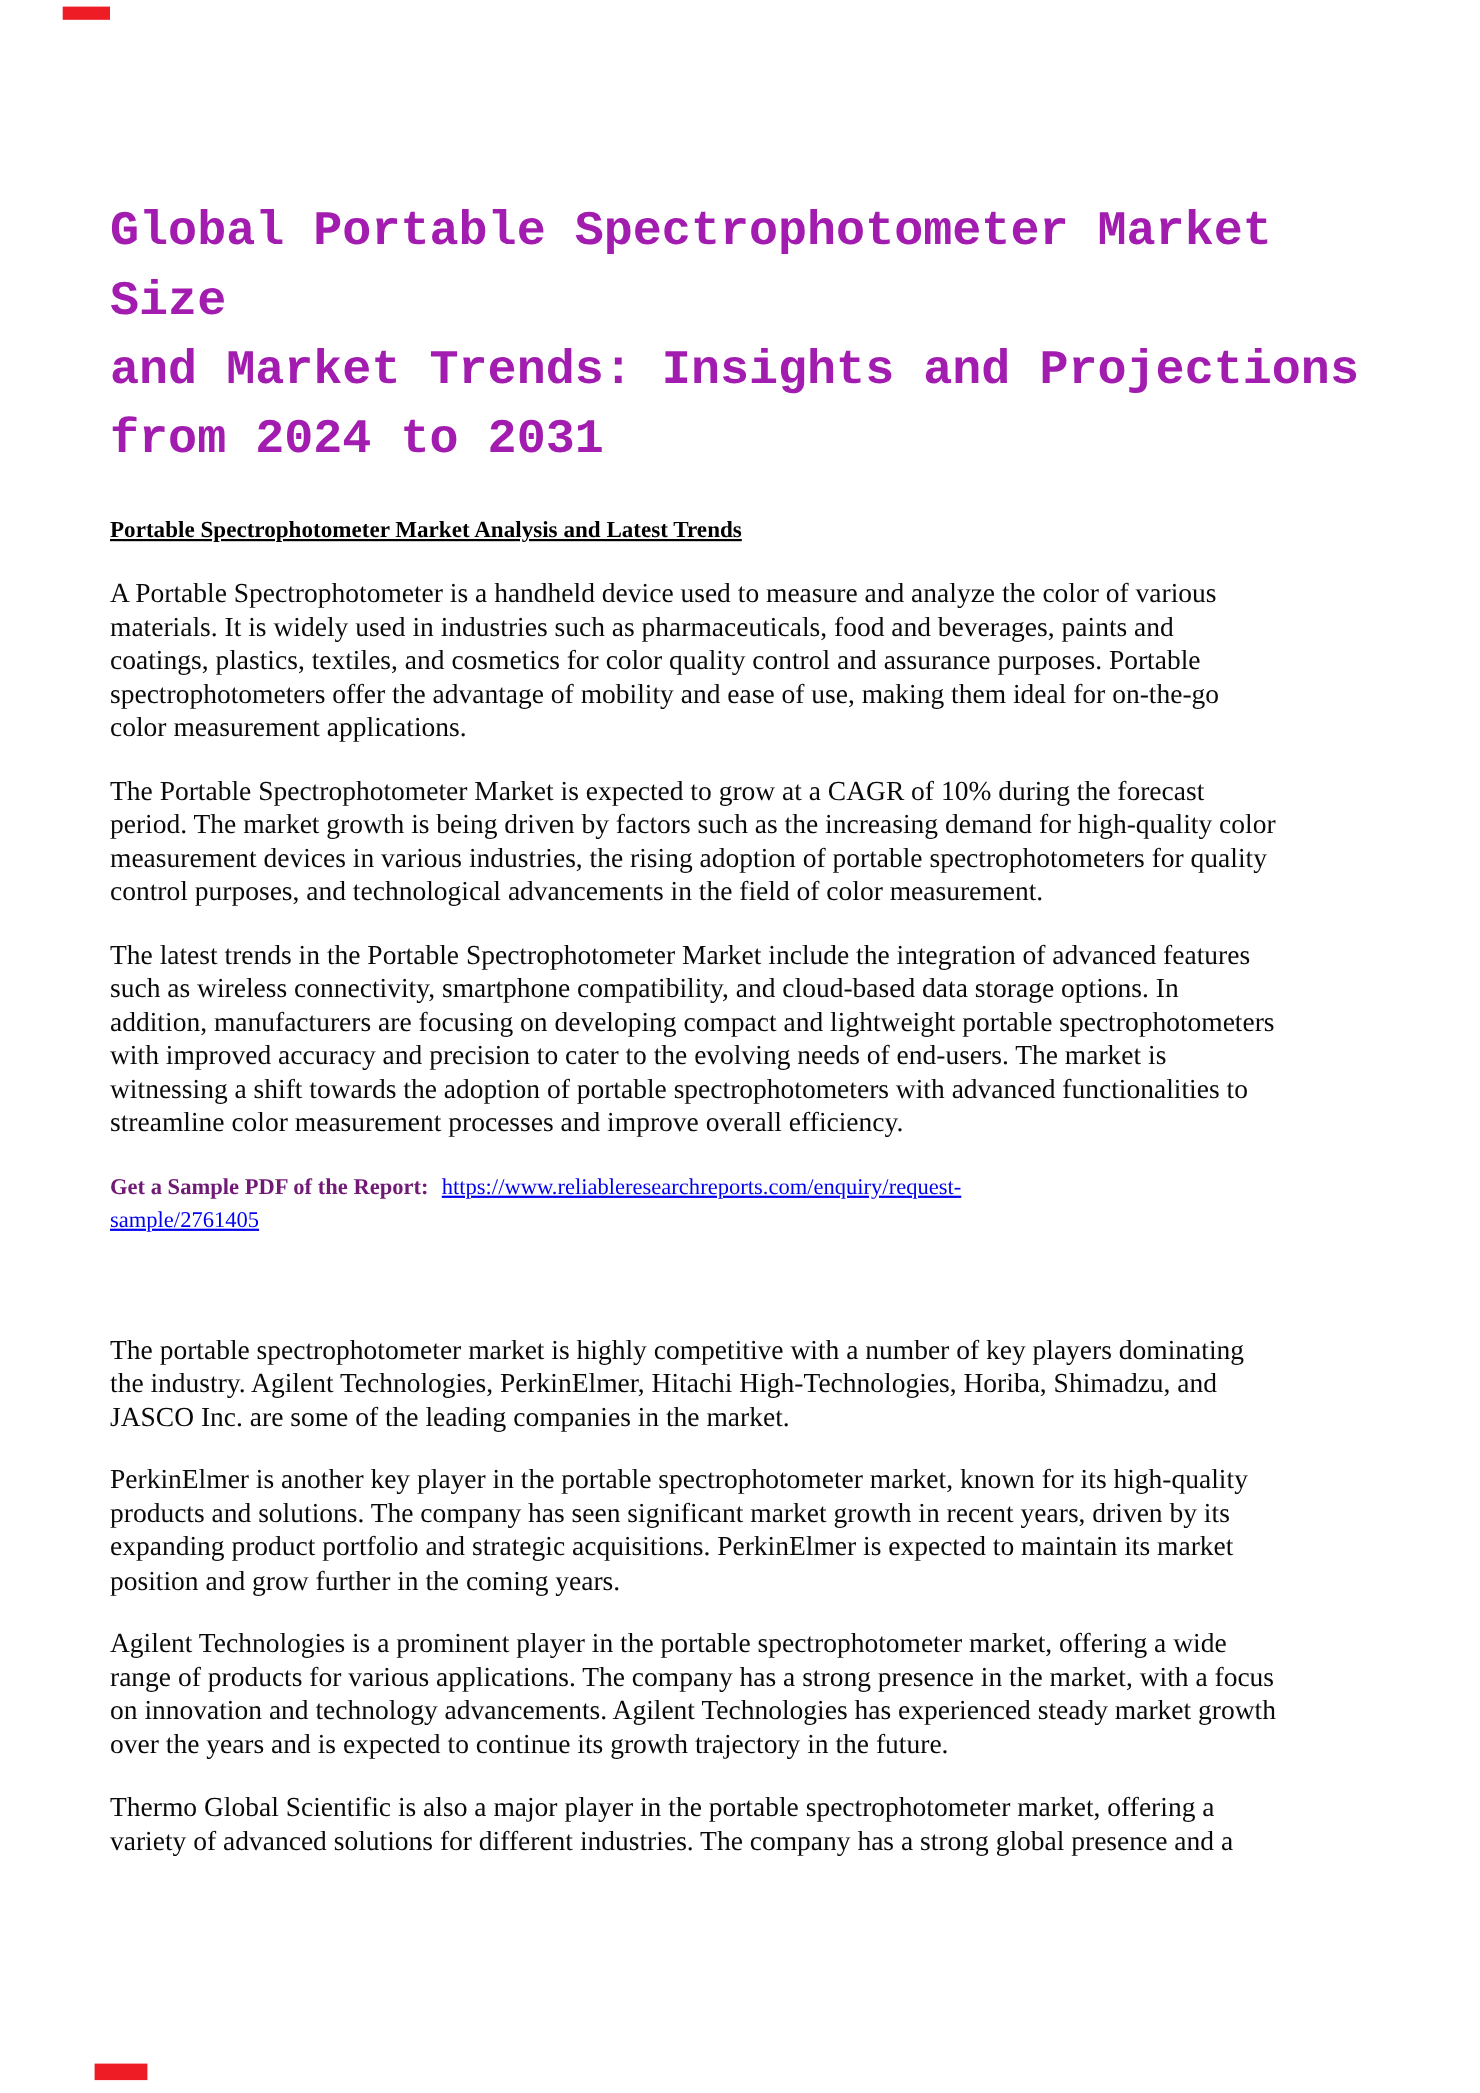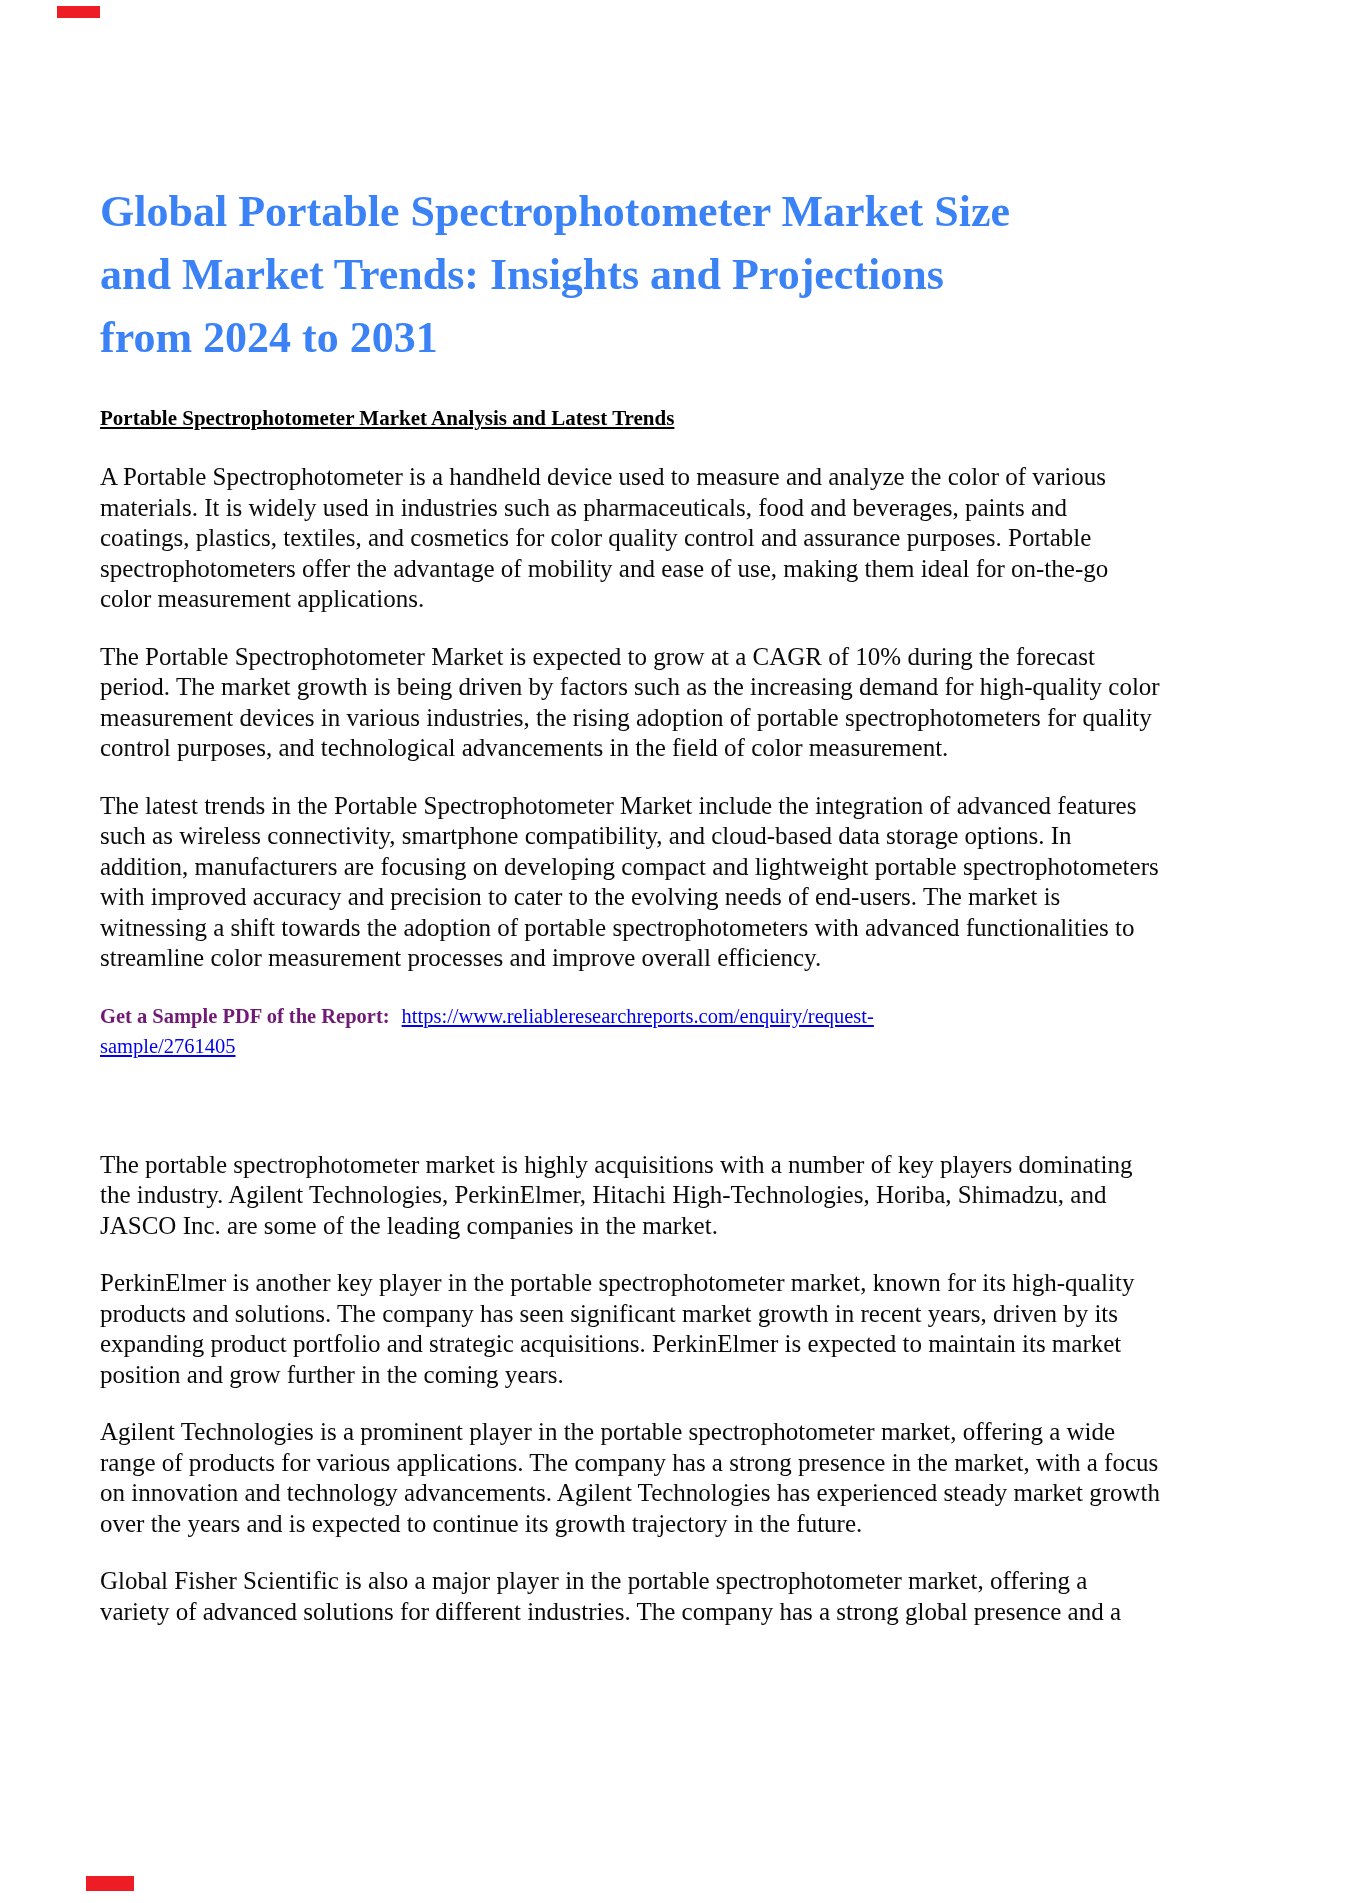--- a/index.html
+++ b/index.html
@@ -21,21 +21,22 @@
     width: 1345px;
     height: 1903px;
     padding: 180px 95px 0 100px;
   }
   h1.title {
     font-size: 44px;
     line-height: 63px;
     font-weight: 700;
     margin: 0 0 34px 0;
     white-space: pre-line;
-    color: #3b82f6;
+    color: #a21caf;
+    font-family: Liberation Mono, monospace;
   }
   h2.section-heading {
     font-size: 21px;
     line-height: 31px;
     font-weight: 700;
     margin: 0 0 28px 0;
     color: #000000;
     text-decoration: underline;
   }
   p.body-para {
@@ -105,32 +106,32 @@
   <p class="body-para">The latest trends in the Portable Spectrophotometer Market include the integration of advanced features
 such as wireless connectivity, smartphone compatibility, and cloud-based data storage options. In
 addition, manufacturers are focusing on developing compact and lightweight portable spectrophotometers
 with improved accuracy and precision to cater to the evolving needs of end-users. The market is
 witnessing a shift towards the adoption of portable spectrophotometers with advanced functionalities to
 streamline color measurement processes and improve overall efficiency.</p>
 
   <p class="sample-line"><strong>Get a Sample PDF of the Report:</strong><a><span>https://www.reliableresearchreports.com/enquiry/request-</span><br><span>sample/2761405</span></a></p>
 
 
-  <p class="body-para">The portable spectrophotometer market is highly acquisitions with a number of key players dominating
+  <p class="body-para">The portable spectrophotometer market is highly competitive with a number of key players dominating
 the industry. Agilent Technologies, PerkinElmer, Hitachi High-Technologies, Horiba, Shimadzu, and
 JASCO Inc. are some of the leading companies in the market.</p>
 
   <p class="body-para">PerkinElmer is another key player in the portable spectrophotometer market, known for its high-quality
 products and solutions. The company has seen significant market growth in recent years, driven by its
 expanding product portfolio and strategic acquisitions. PerkinElmer is expected to maintain its market
 position and grow further in the coming years.</p>
 
   <p class="body-para">Agilent Technologies is a prominent player in the portable spectrophotometer market, offering a wide
 range of products for various applications. The company has a strong presence in the market, with a focus
 on innovation and technology advancements. Agilent Technologies has experienced steady market growth
 over the years and is expected to continue its growth trajectory in the future.</p>
 
-  <p class="body-para">Global Fisher Scientific is also a major player in the portable spectrophotometer market, offering a
+  <p class="body-para">Thermo Global Scientific is also a major player in the portable spectrophotometer market, offering a
 variety of advanced solutions for different industries. The company has a strong global presence and a</p>
 
   <div class="red-mark red-mark-bottom"></div>
 
 </div>
 
 </body></html>

